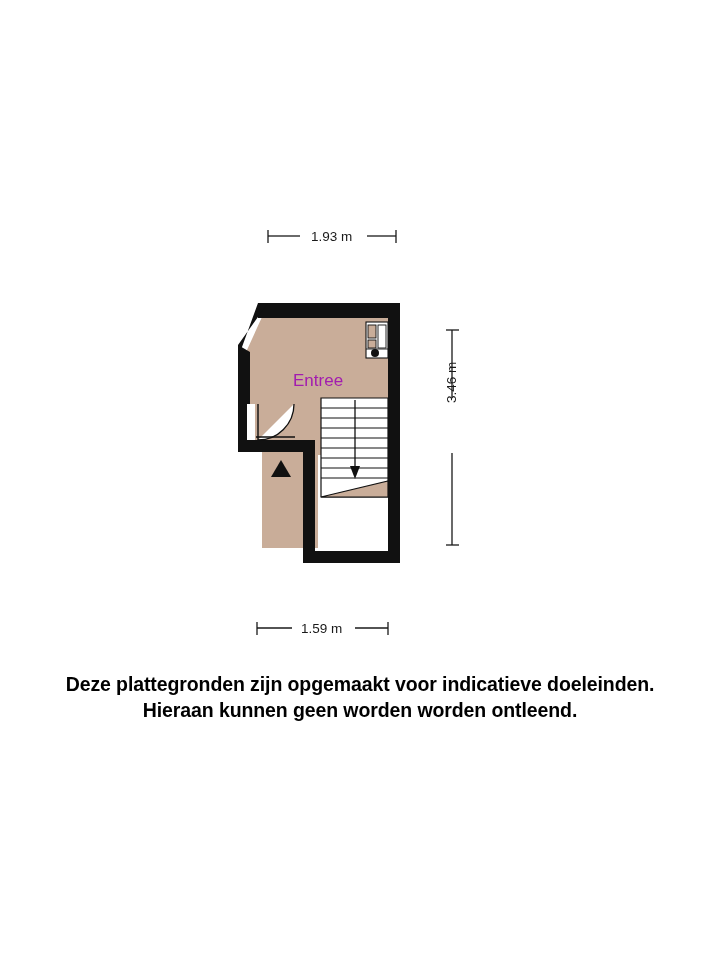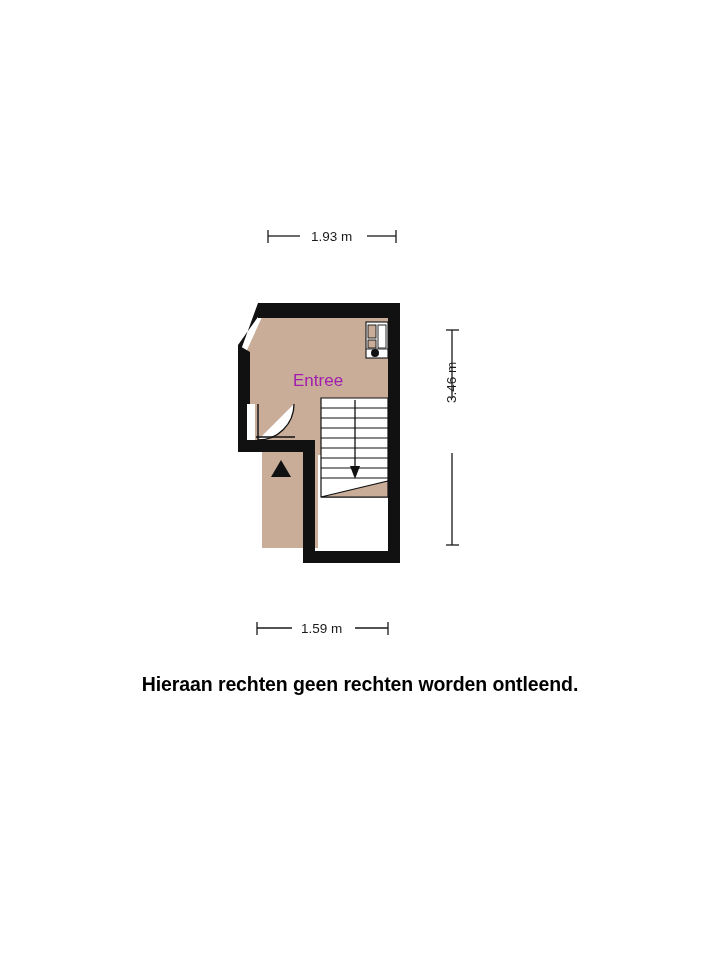--- a/index.html
+++ b/index.html
@@ -161,16 +161,17 @@
     </g>
 
   </svg>
 
   <div class="room-label">Entree</div>
   <div class="dim-label dim-top">1.93 m</div>
   <div class="dim-label dim-bottom">1.59 m</div>
   <div class="dim-label dim-right">3.46 m</div>
 
   <div class="disclaimer">
-    <span>Hieraan rechten geen rechten worden ontleend.</span>
+    <span>Deze plattegronden zijn opgemaakt voor indicatieve doeleinden.</span>
+    <span>Hieraan kunnen geen worden worden ontleend.</span>
   </div>
 
 </div>
 
 </body></html>

